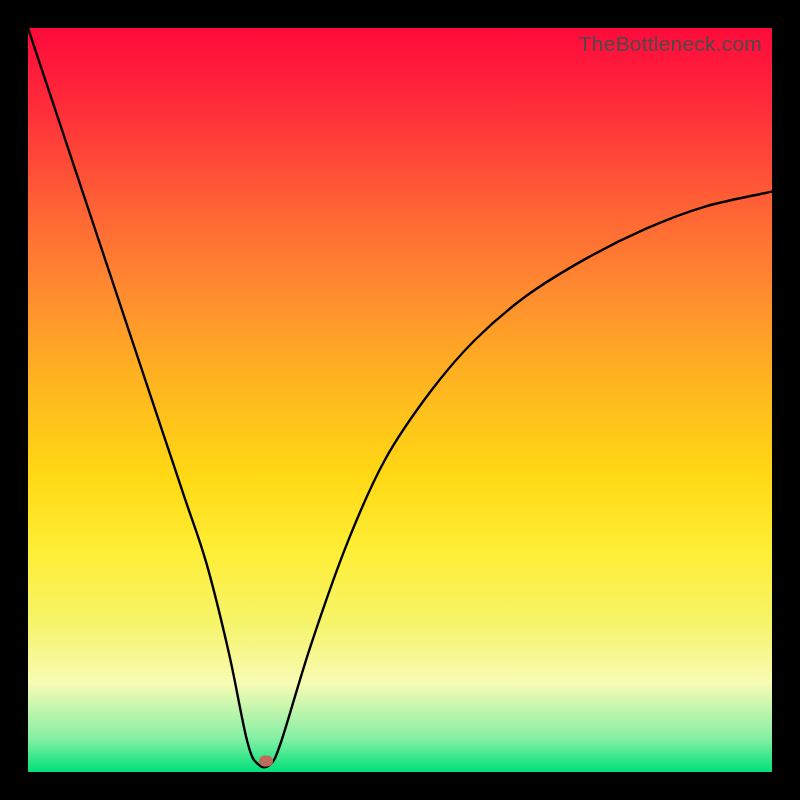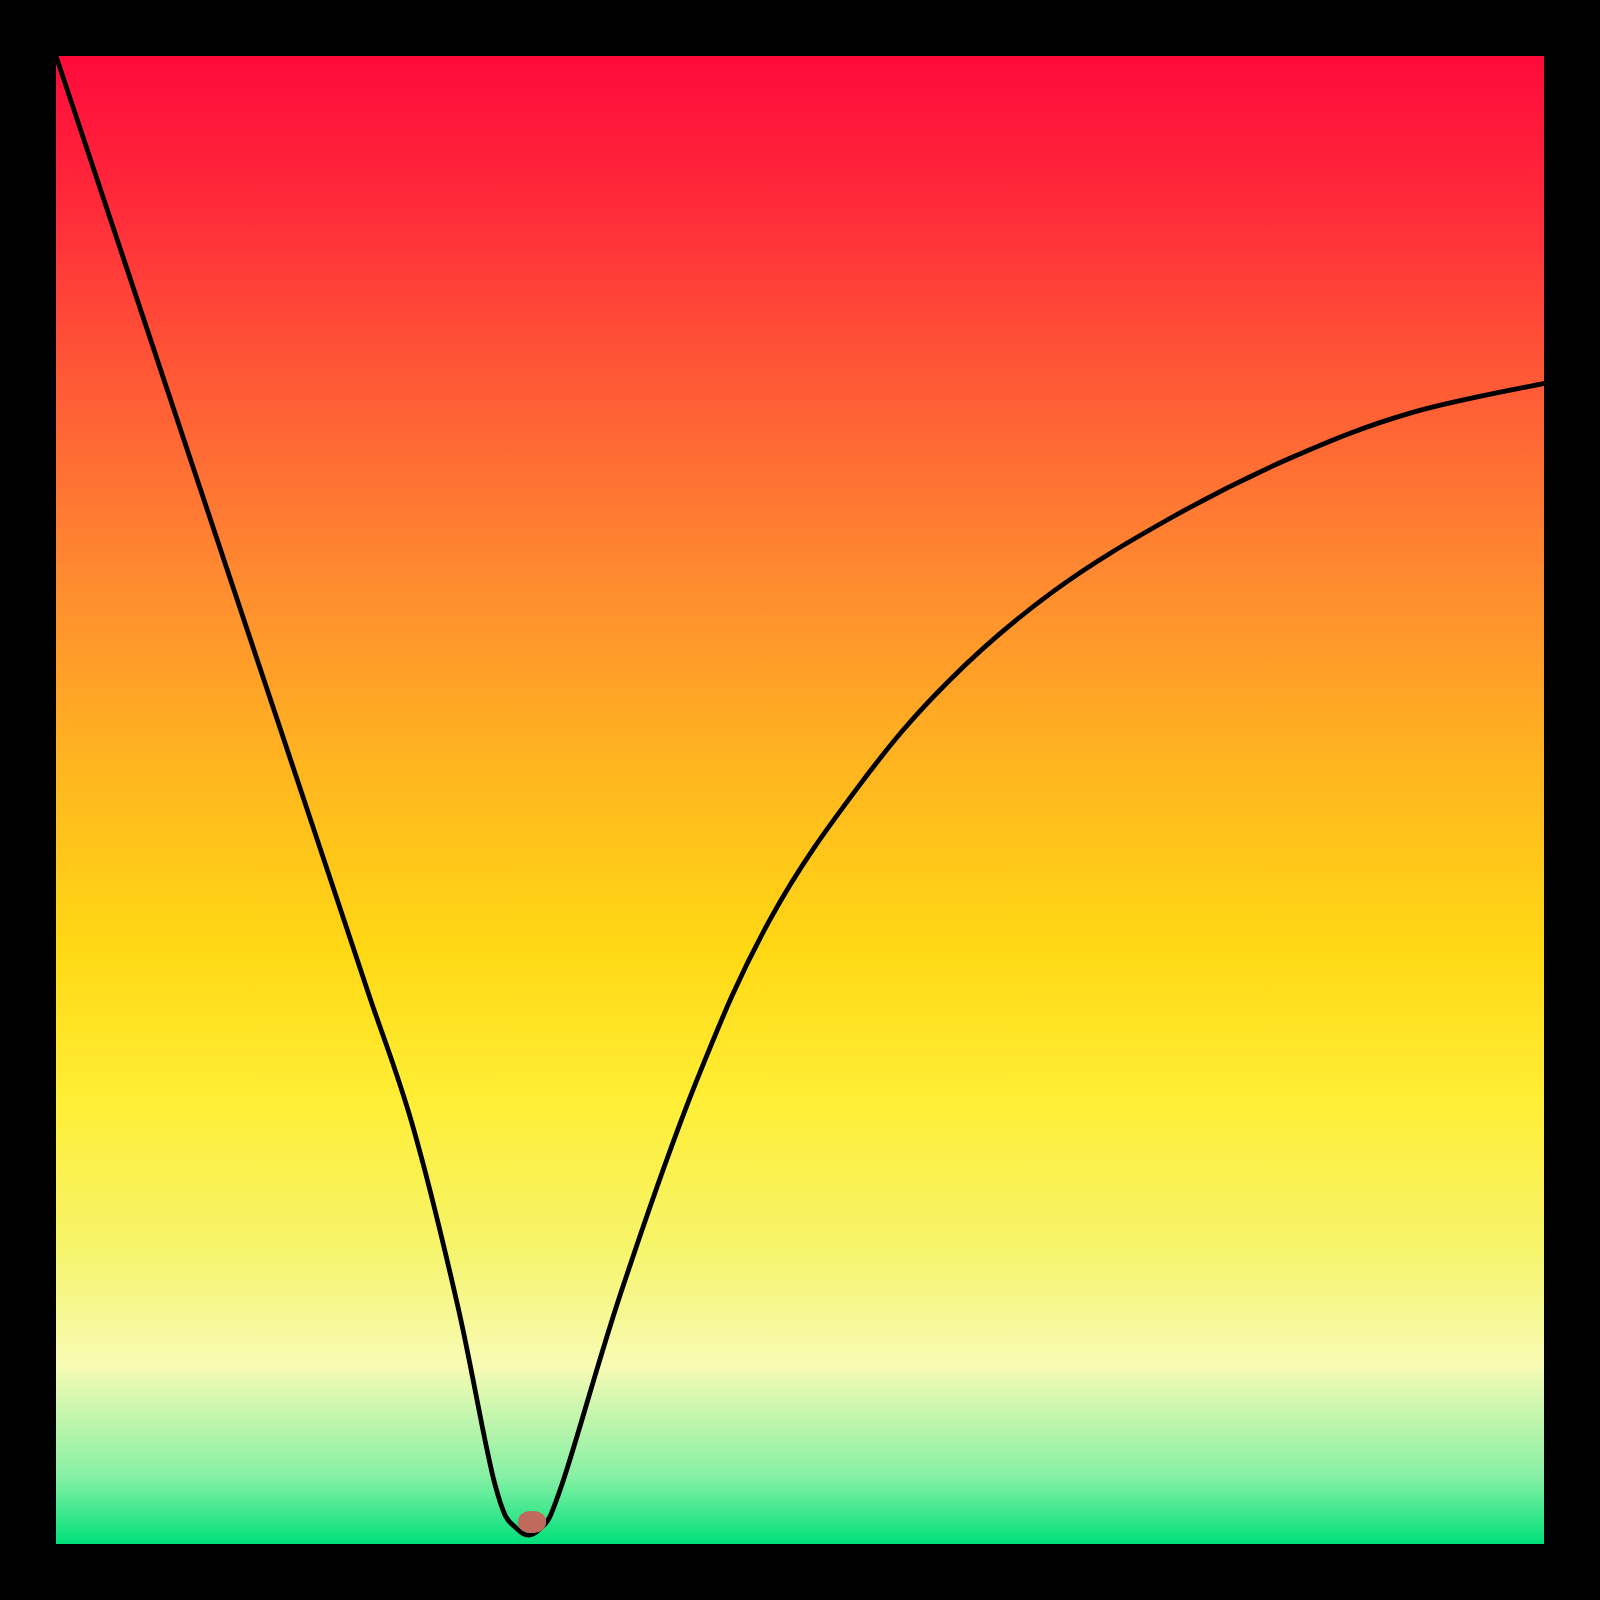--- a/index.html
+++ b/index.html
@@ -51,18 +51,19 @@
     border-radius: 6px / 5px;
     background: #c06a5e;
     transform: translate(-50%, -50%);
   }
 </style>
 </head>
 <body>
 
 <div class="frame">
   <div class="plot-area">
+    <div class="watermark">TheBottleneck.com</div>
     <svg class="curve" viewBox="0 0 744 744" preserveAspectRatio="none">
       <path id="curve-path" d="M 0 0 C 4.02 12.05, 14.28 42.85, 22.32 66.96 C 30.36 91.07, 36.60 109.81, 44.64 133.92 C 52.68 158.03, 58.92 176.77, 66.96 200.88 C 75.00 224.99, 81.24 243.73, 89.28 267.84 C 97.32 291.95, 103.56 310.69, 111.60 334.80 C 119.64 358.91, 125.88 377.65, 133.92 401.76 C 141.96 425.87, 148.20 444.61, 156.24 468.72 C 164.28 492.83, 170.52 507.56, 178.56 535.68 C 186.60 563.80, 193.51 592.82, 200.88 624.96 C 208.25 657.10, 214.12 694.15, 219.48 714.24 C 224.84 734.33, 226.62 732.54, 230.64 736.56 C 234.66 740.58, 237.78 740.58, 241.80 736.56 C 245.82 732.54, 245.59 735.67, 252.96 714.24 C 260.33 692.81, 270.67 653.68, 282.72 617.52 C 294.77 581.36, 306.53 546.84, 319.92 513.36 C 333.31 479.88, 342.39 458.30, 357.12 431.52 C 371.85 404.74, 385.69 385.99, 401.76 364.56 C 417.83 343.13, 428.99 329.89, 446.40 312.48 C 463.81 295.07, 478.39 282.57, 498.48 267.84 C 518.57 253.11, 536.57 242.69, 558.00 230.64 C 579.43 218.59, 596.09 210.25, 617.52 200.88 C 638.95 191.51, 654.27 185.26, 677.04 178.56 C 699.81 171.86, 731.95 166.36, 744.00 163.68" fill="none" stroke="#000" stroke-width="2.4" stroke-linejoin="round" stroke-linecap="round"></path>
     </svg>
     <div class="marker" id="marker" style="left: 238.08px; top: 732.84px;"></div>
   </div>
 </div>
 
 </body></html>

